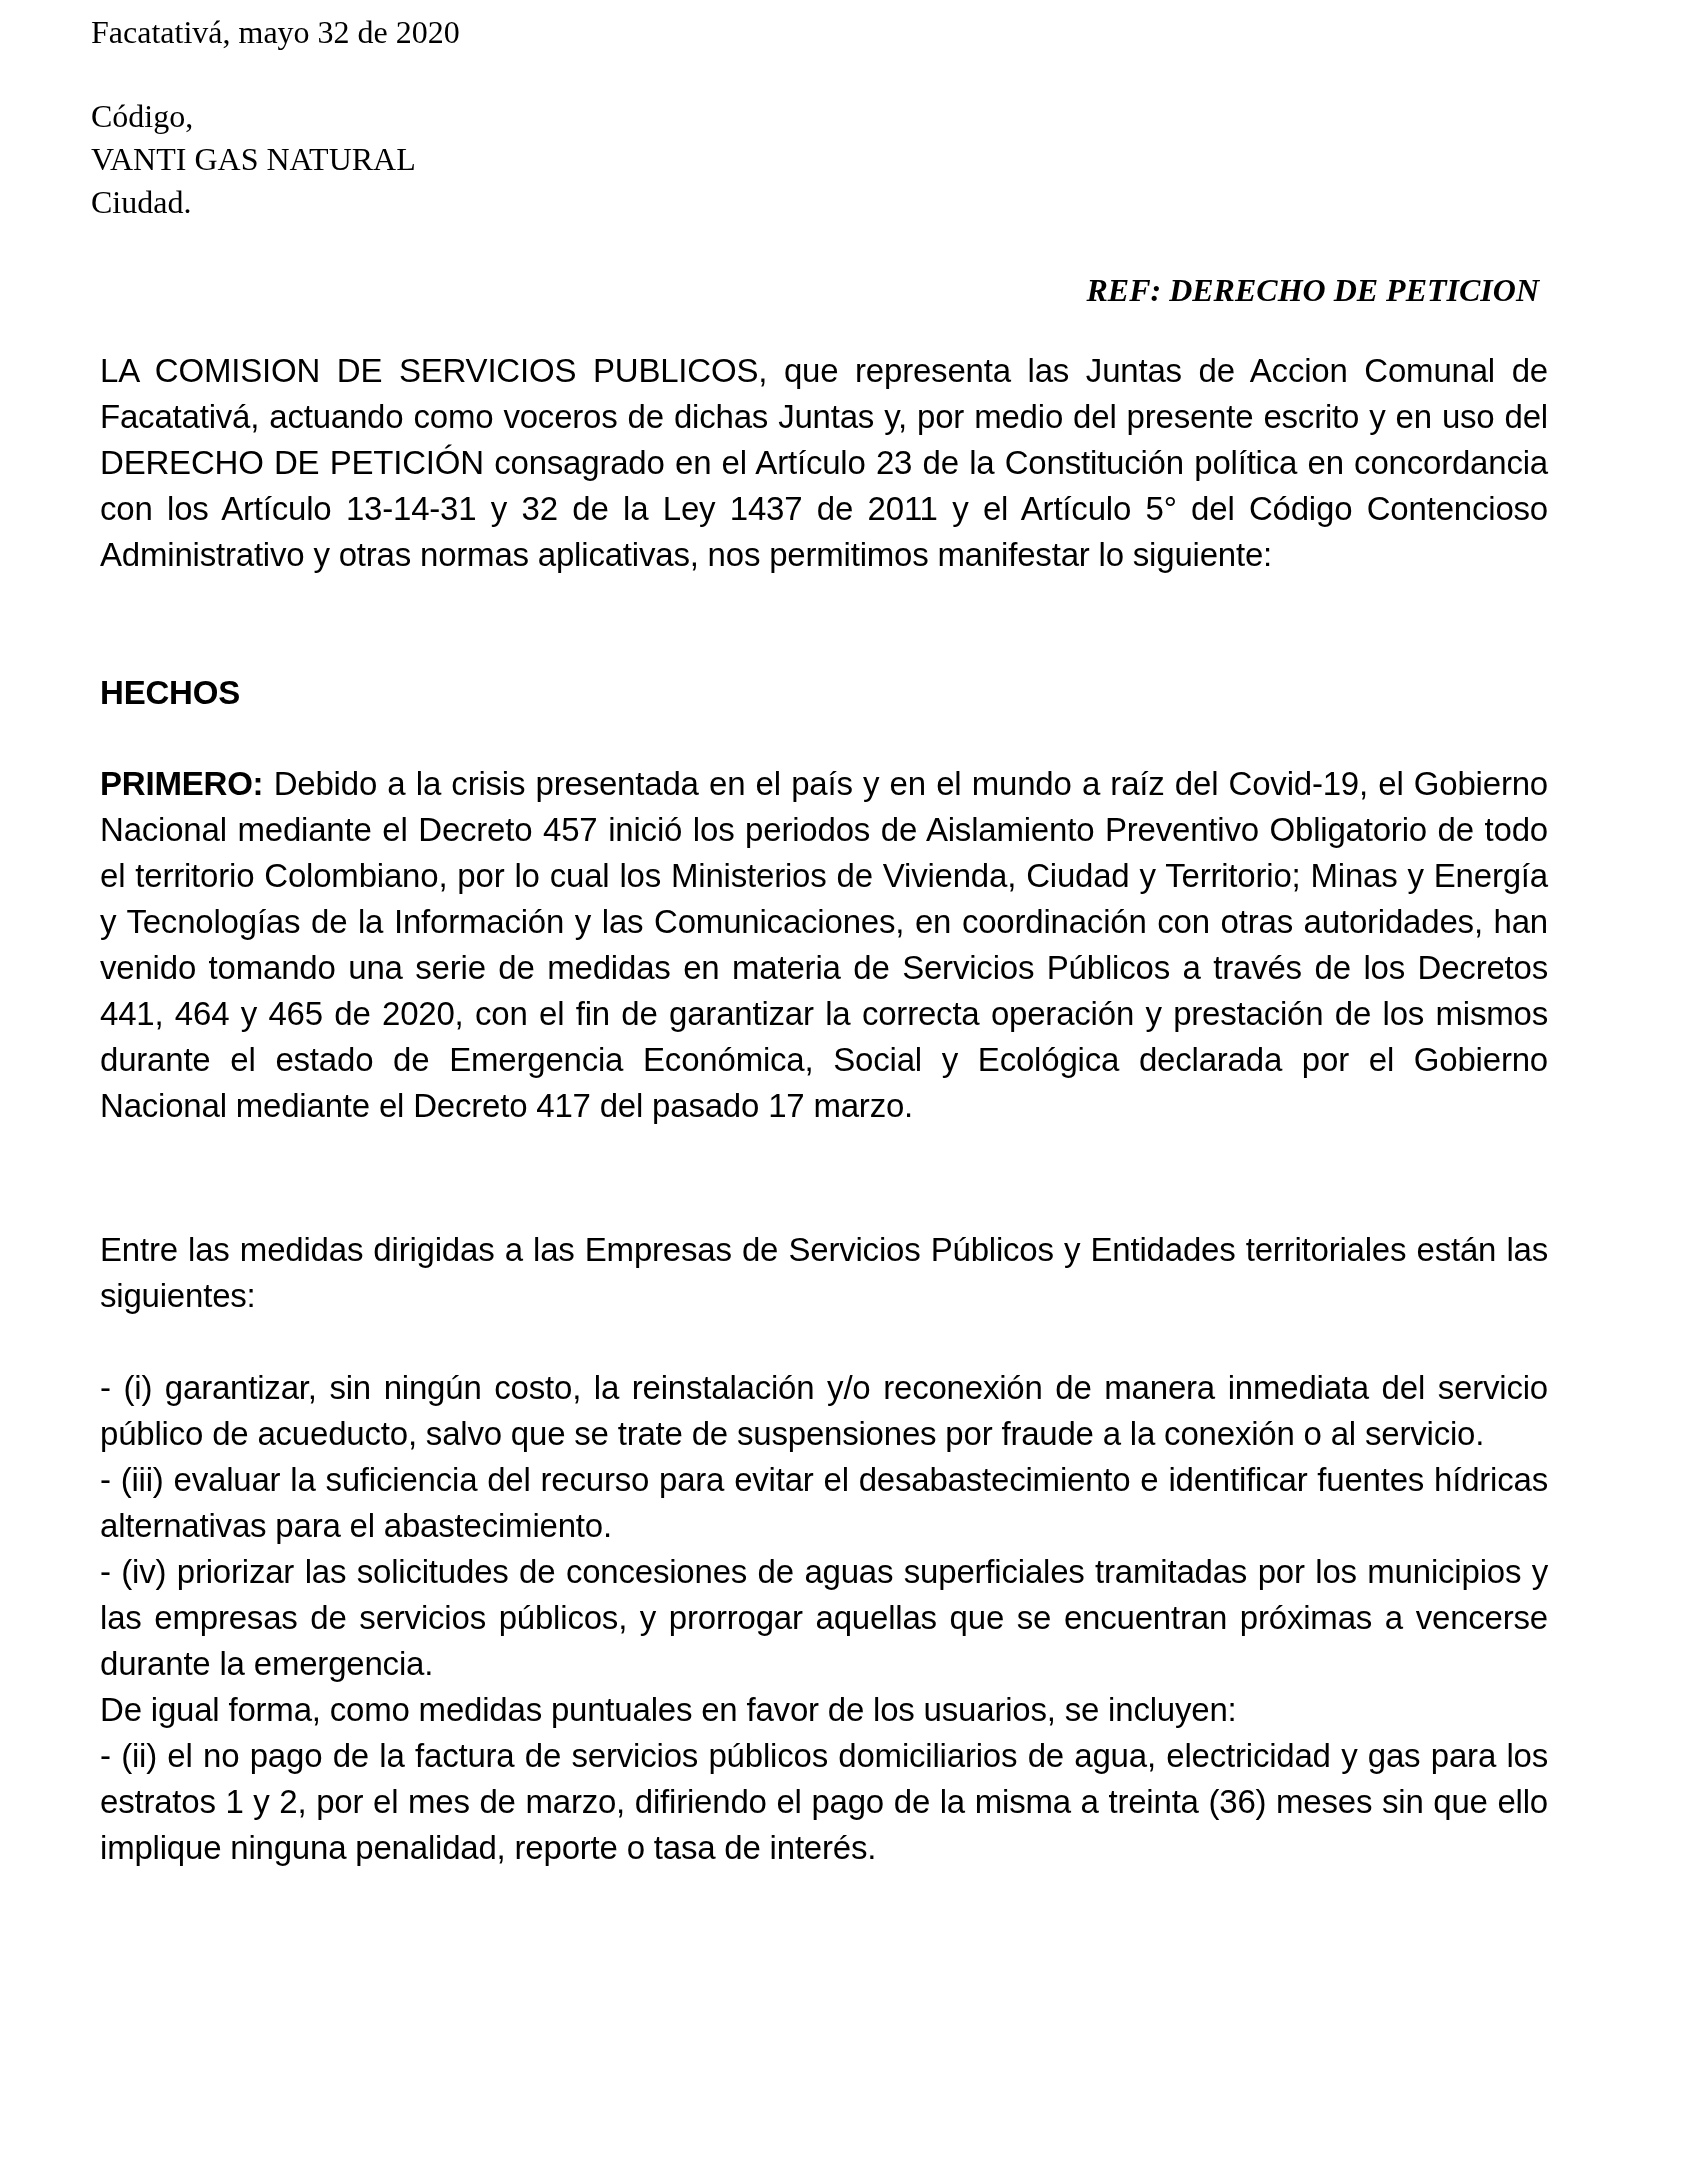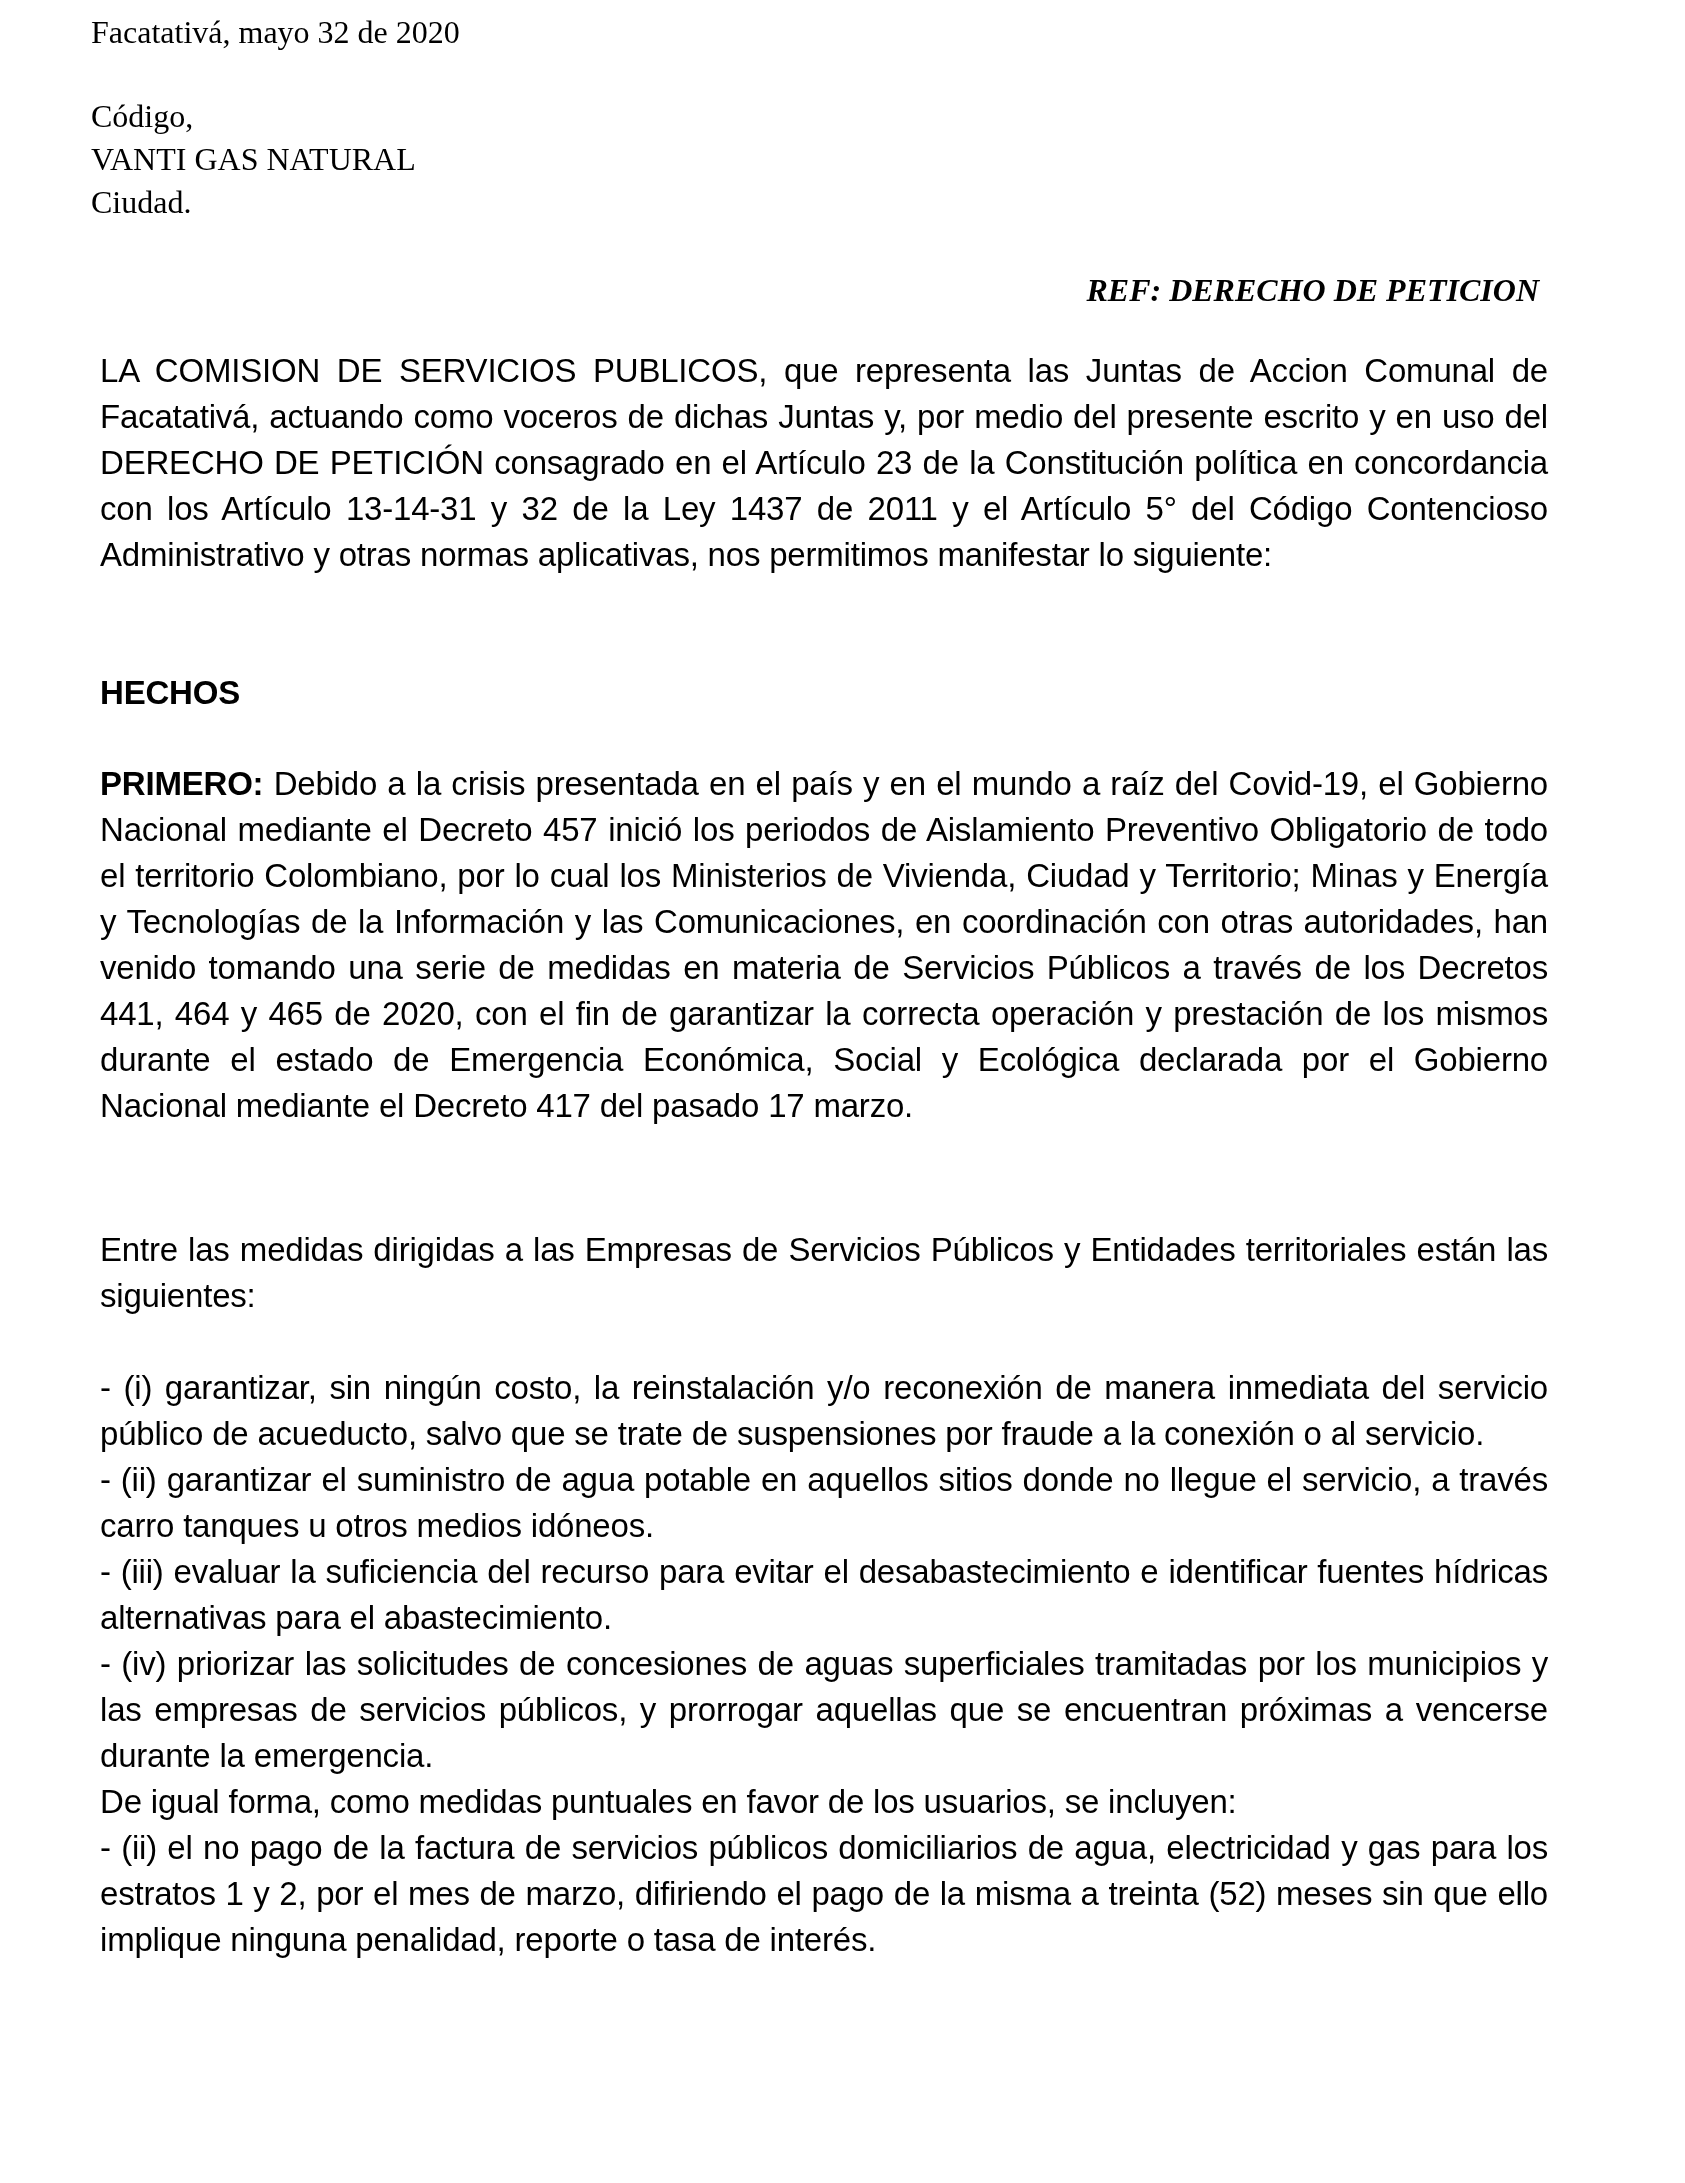--- a/index.html
+++ b/index.html
@@ -88,21 +88,20 @@
   <p class="body-text block intro">LA COMISION DE SERVICIOS PUBLICOS, que representa las Juntas de Accion Comunal de Facatativá, actuando como voceros de dichas Juntas y, por medio del presente escrito y en uso del DERECHO DE PETICIÓN consagrado en el Artículo 23 de la Constitución política en concordancia con los Artículo 13-14-31 y 32 de la Ley 1437 de 2011 y el Artículo 5° del Código Contencioso Administrativo y otras normas aplicativas, nos permitimos manifestar lo siguiente:</p>
 
   <div class="body-text block hechos-title">HECHOS</div>
 
   <p class="body-text block primero"><span class="bold">PRIMERO:</span><span> Debido a la crisis presentada en el país y en el mundo a raíz del Covid-19, el Gobierno Nacional mediante el Decreto 457 inició los periodos de Aislamiento Preventivo Obligatorio de todo el territorio Colombiano, por lo cual los Ministerios de Vivienda, Ciudad y Territorio; Minas y Energía y Tecnologías de la Información y las Comunicaciones, en coordinación con otras autoridades, han venido tomando una serie de medidas en materia de Servicios Públicos a través de los Decretos 441, 464 y 465 de 2020, con el fin de garantizar la correcta operación y prestación de los mismos durante el estado de Emergencia Económica, Social y Ecológica declarada por el Gobierno Nacional mediante el Decreto 417 del pasado 17 marzo.</span></p>
 
   <p class="body-text block entre">Entre las medidas dirigidas a las Empresas de Servicios Públicos y Entidades territoriales están las siguientes:</p>
 
   <div class="body-text block list-1">
     <p>- (i) garantizar, sin ningún costo, la reinstalación y/o reconexión de manera inmediata del servicio público de acueducto, salvo que se trate de suspensiones por fraude a la conexión o al servicio.</p>
-    <p>- (ii) garantizar el suministro de agua potable en aquellos sitios donde no llegue el servicio, a través carro tanques u otros medios idóneos.</p>
     <p>- (iii) evaluar la suficiencia del recurso para evitar el desabastecimiento e identificar fuentes hídricas alternativas para el abastecimiento.</p>
     <p>- (iv) priorizar las solicitudes de concesiones de aguas superficiales tramitadas por los municipios y las empresas de servicios públicos, y prorrogar aquellas que se encuentran próximas a vencerse durante la emergencia.</p>
     <p>De igual forma, como medidas puntuales en favor de los usuarios, se incluyen:</p>
-    <p>- (ii) el no pago de la factura de servicios públicos domiciliarios de agua, electricidad y gas para los estratos 1 y 2, por el mes de marzo, difiriendo el pago de la misma a treinta (52) meses sin que ello implique ninguna penalidad, reporte o tasa de interés.</p>
+    <p>- (ii) el no pago de la factura de servicios públicos domiciliarios de agua, electricidad y gas para los estratos 1 y 2, por el mes de marzo, difiriendo el pago de la misma a treinta (36) meses sin que ello implique ninguna penalidad, reporte o tasa de interés.</p>
   </div>
 
 </div>
 
 
 </body></html>

